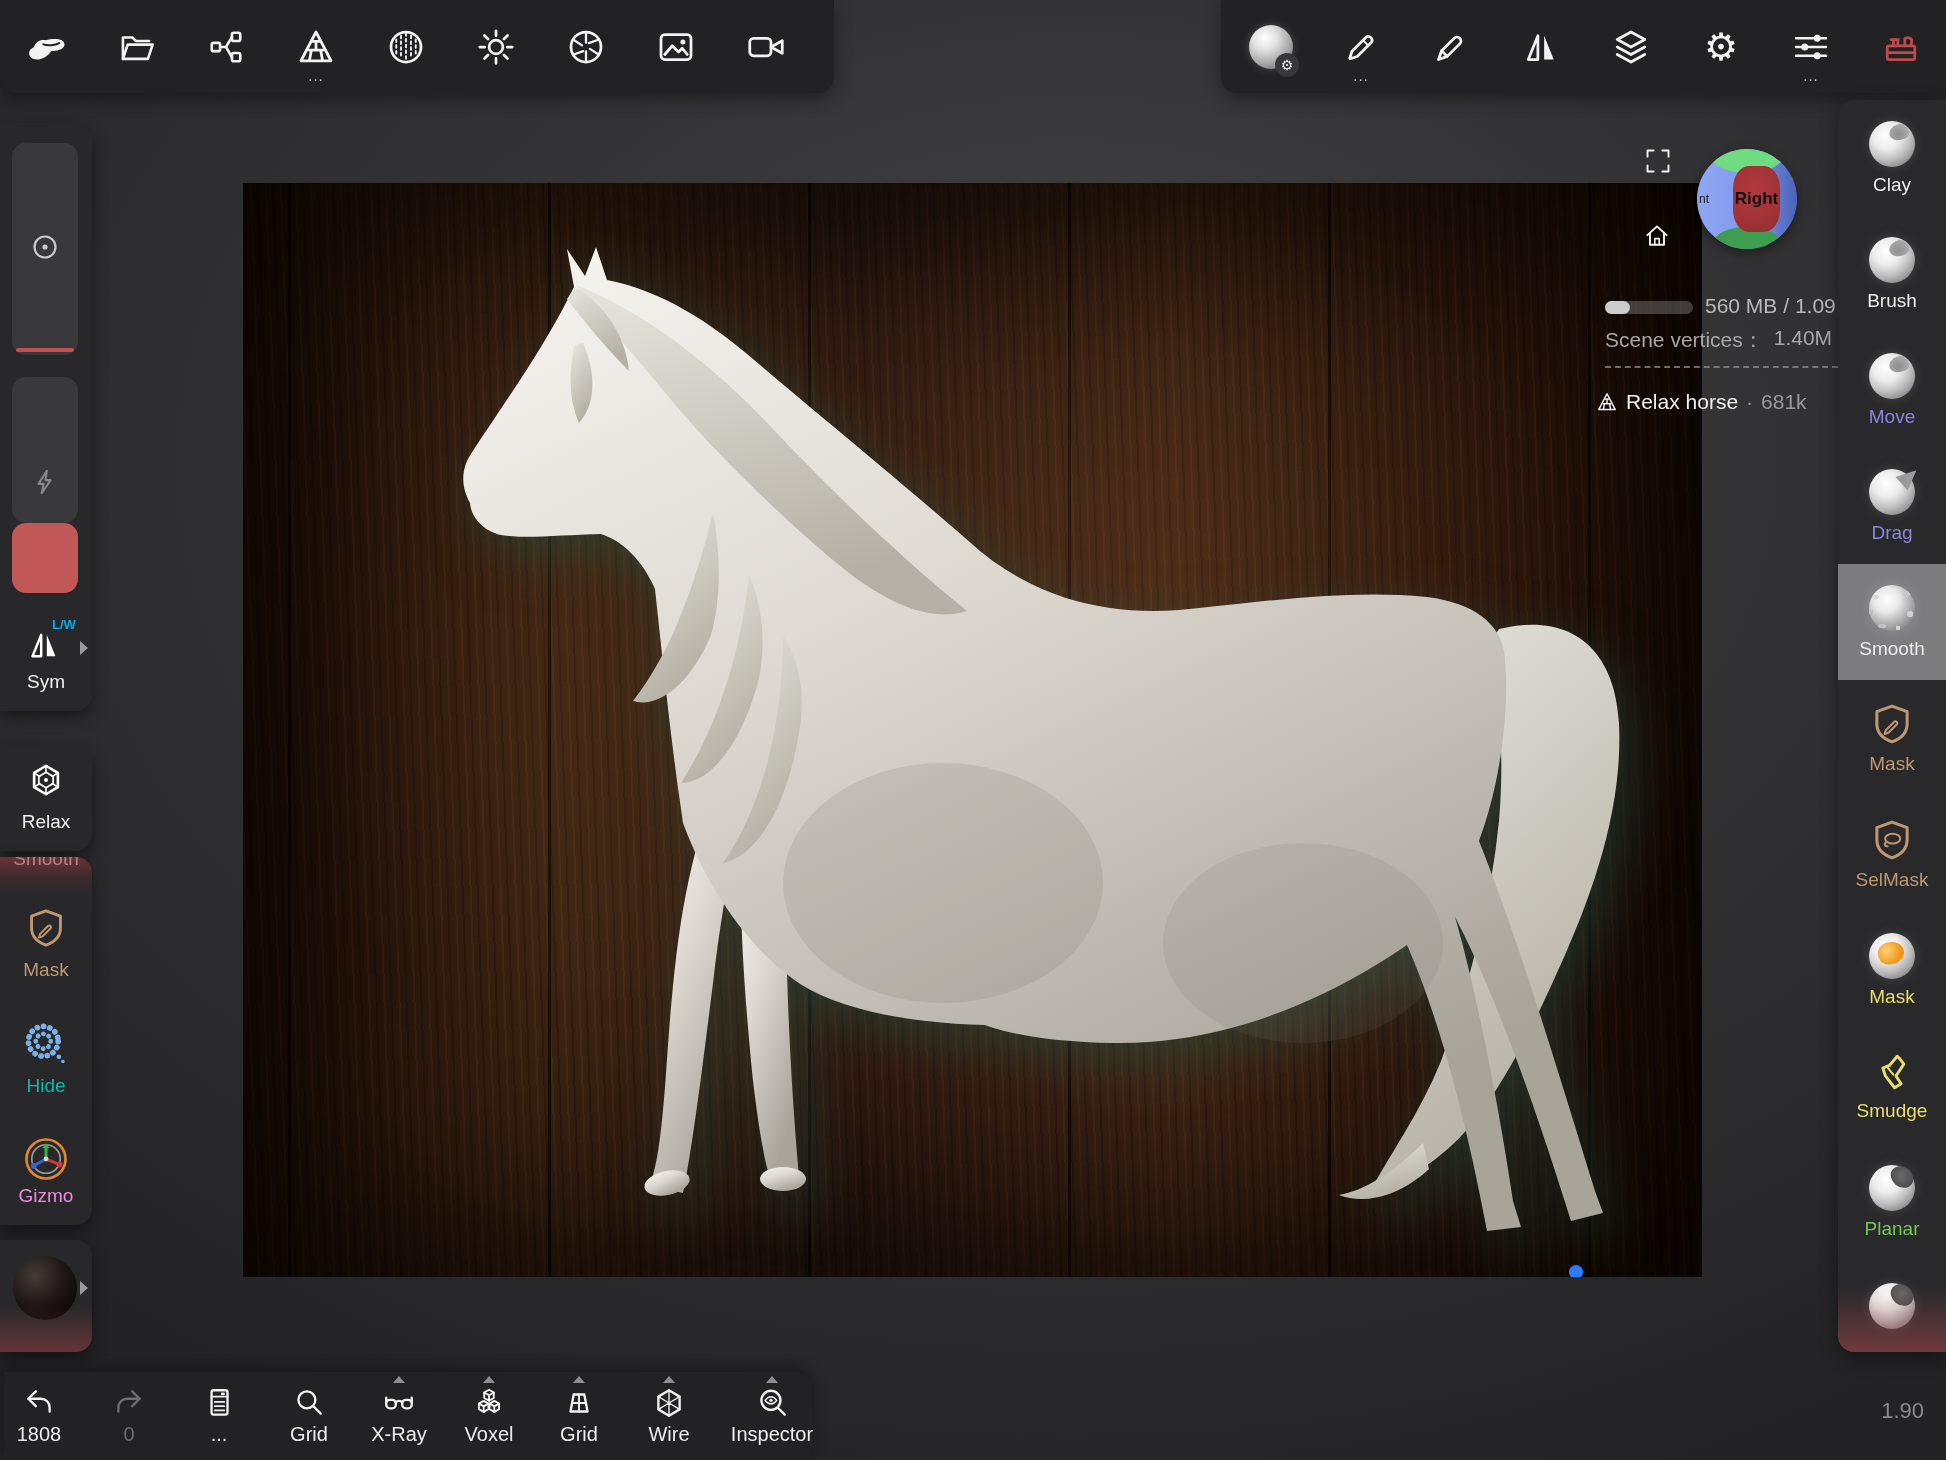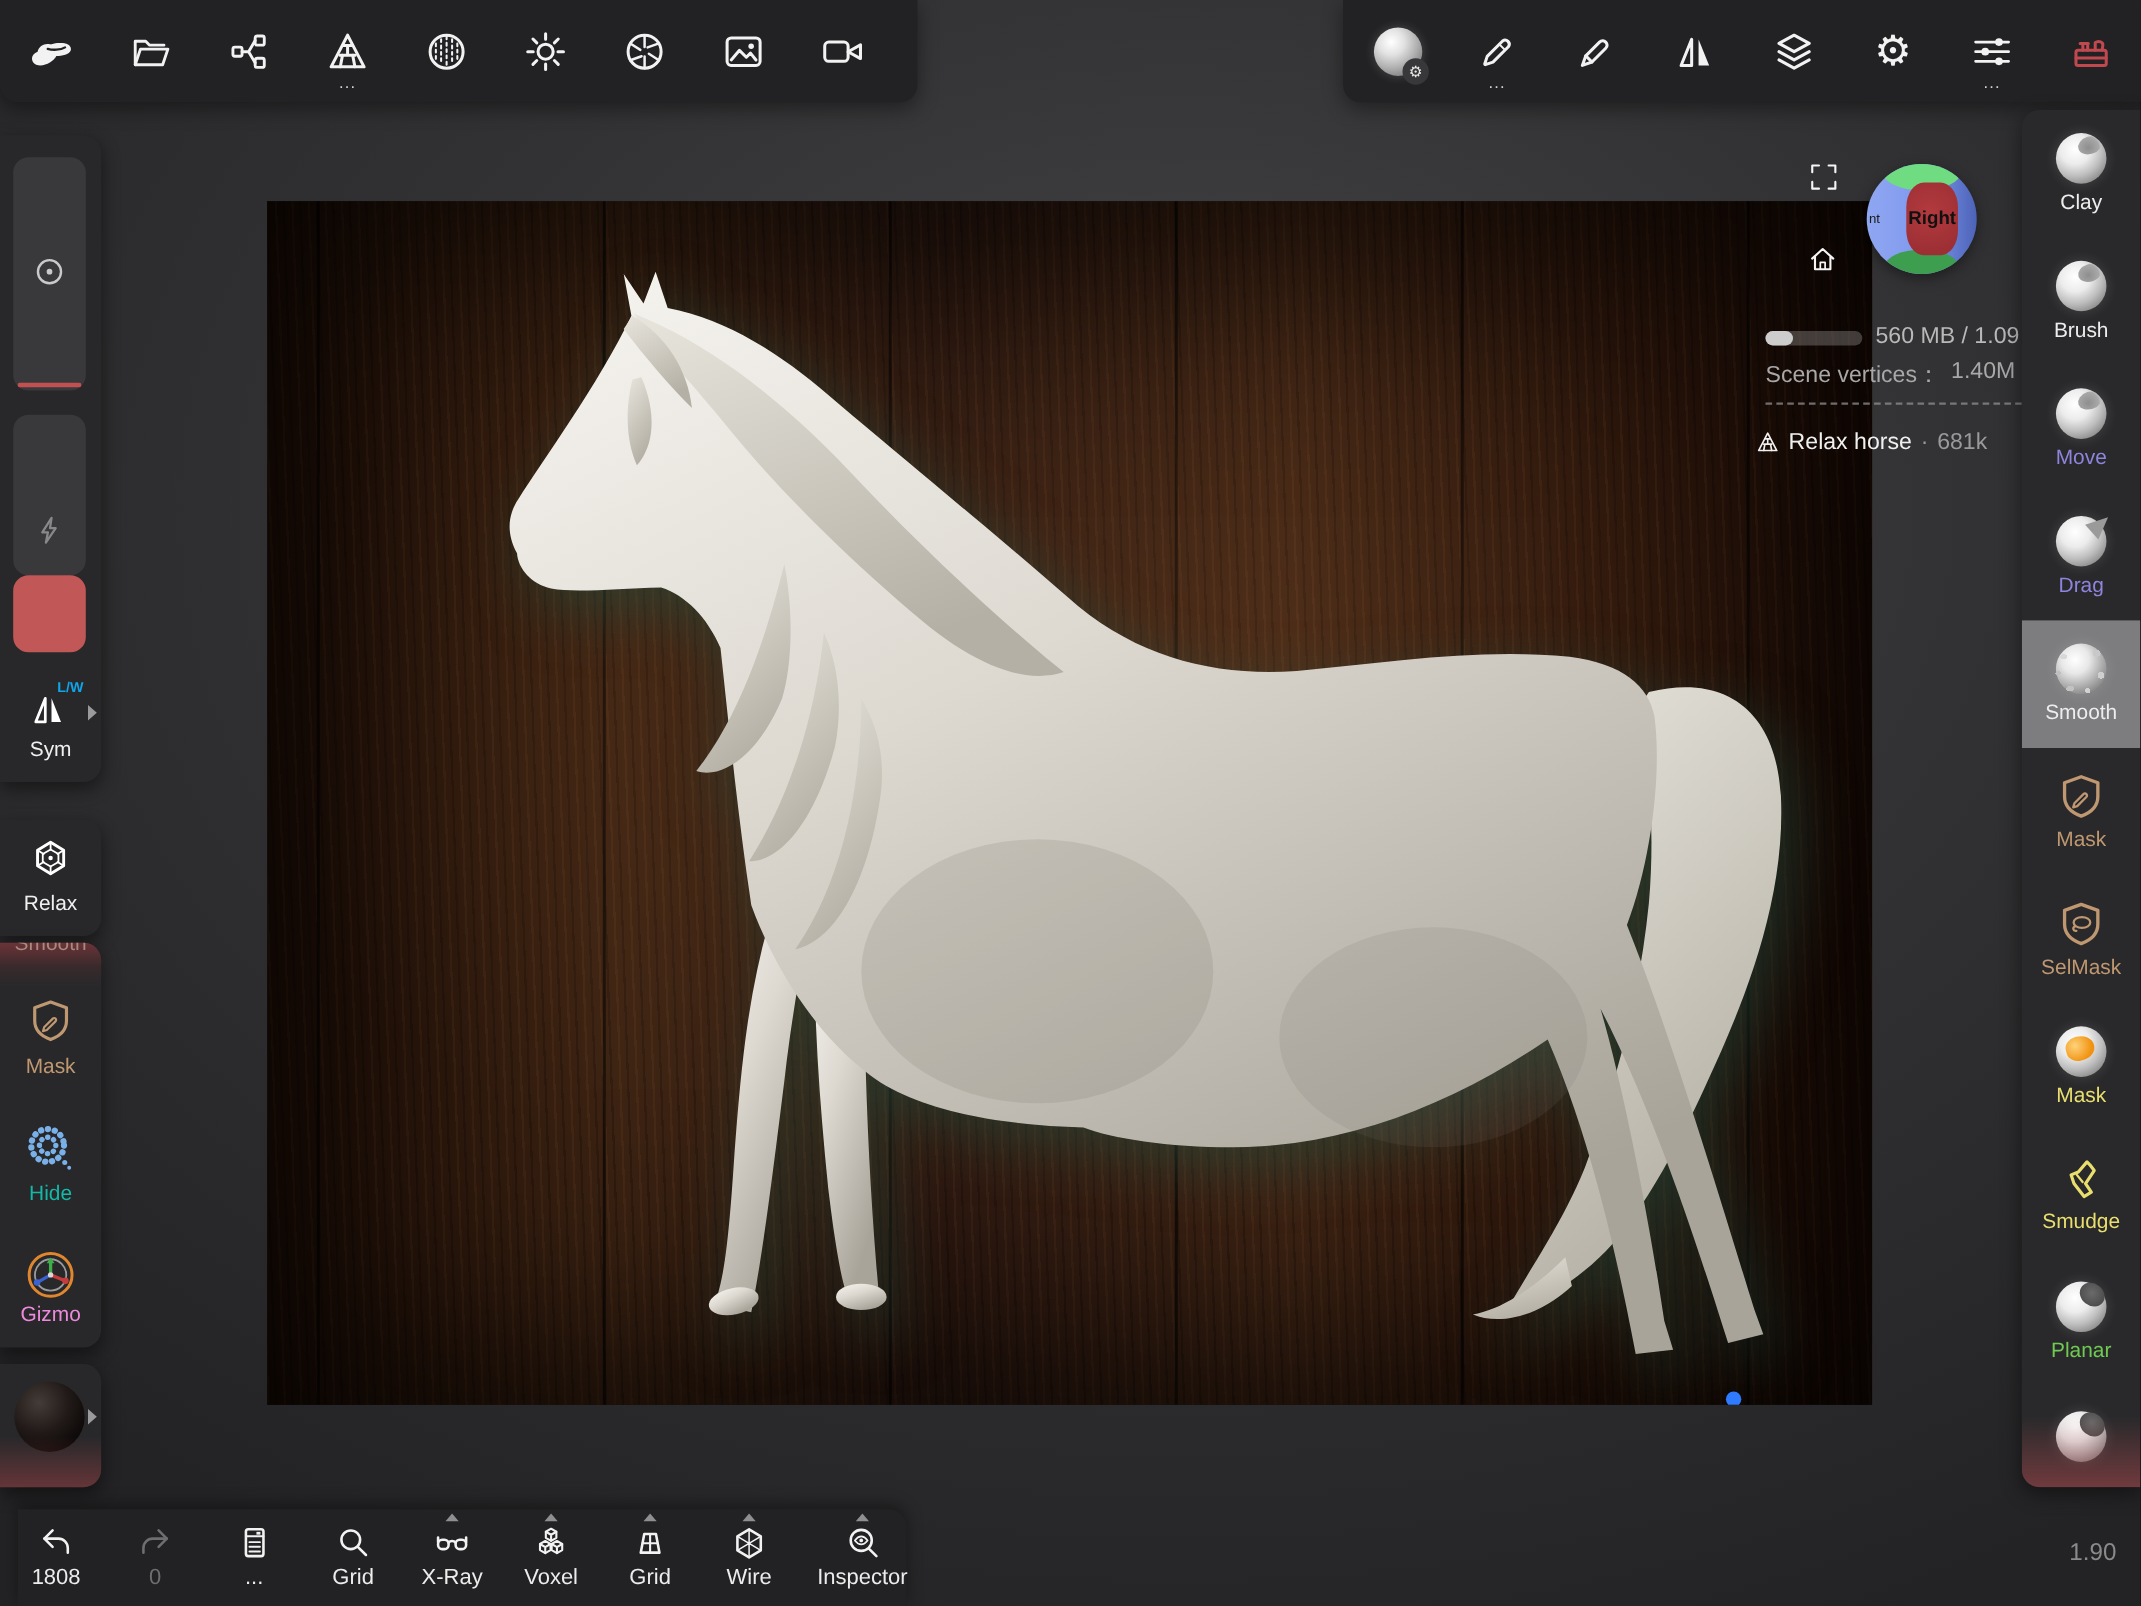--- a/index.html
+++ b/index.html
@@ -68,21 +68,21 @@
       radial-gradient(4px 4px at 62% 90%, #d2d2d2 60%, transparent 61%),
       radial-gradient(4px 4px at 8% 58%, #bfbfbf 60%, transparent 61%);}
   .sphere.paint::after{content:"";position:absolute;left:9px;top:9px;width:26px;height:22px;border-radius:50% 60% 55% 50%;
     background:radial-gradient(circle at 35% 35%, #ffd27a 0%, #f0920f 70%);transform:rotate(-15deg);}
   .sphere.planar::after{content:"";position:absolute;right:1px;top:2px;width:24px;height:20px;border-radius:50%;
     background:radial-gradient(circle at 45% 45%, #6a6a6a 0%, #4c4c4c 75%, rgba(0,0,0,0) 86%);transform:rotate(38deg);}
   .rsidebar .redfade{position:absolute;left:0;right:0;bottom:0;height:64px;
     background:linear-gradient(180deg, rgba(142,62,66,0) 0%, rgba(160,70,74,.6) 100%);}
 
   
-  .bottombar{position:absolute;left:16px;top:1372px;width:808px;height:88px;background:#222224;
+  .bottombar{position:absolute;left:4px;top:1372px;width:808px;height:88px;background:#222224;
     border-radius:0 16px 0 0;display:flex;align-items:center;
     box-shadow:0 -4px 14px rgba(0,0,0,.35);}
   .bcell{position:relative;width:70px;height:88px;display:flex;flex-direction:column;align-items:center;justify-content:center;gap:3px;flex:0 0 auto;margin-right:20px;}
   .bcell .blabel{font-size:20px;color:#ececec;white-space:nowrap;}
   .bcell.dim{color:#6e6e70;} .bcell.dim .blabel{color:#6e6e70;}
   .chev-up{position:absolute;top:4px;left:50%;transform:translateX(-50%);width:0;height:0;
     border-left:6px solid transparent;border-right:6px solid transparent;border-bottom:7px solid #8f8f91;}
 
   
   .canvas{position:absolute;left:243px;top:183px;width:1459px;height:1094px;overflow:hidden;

